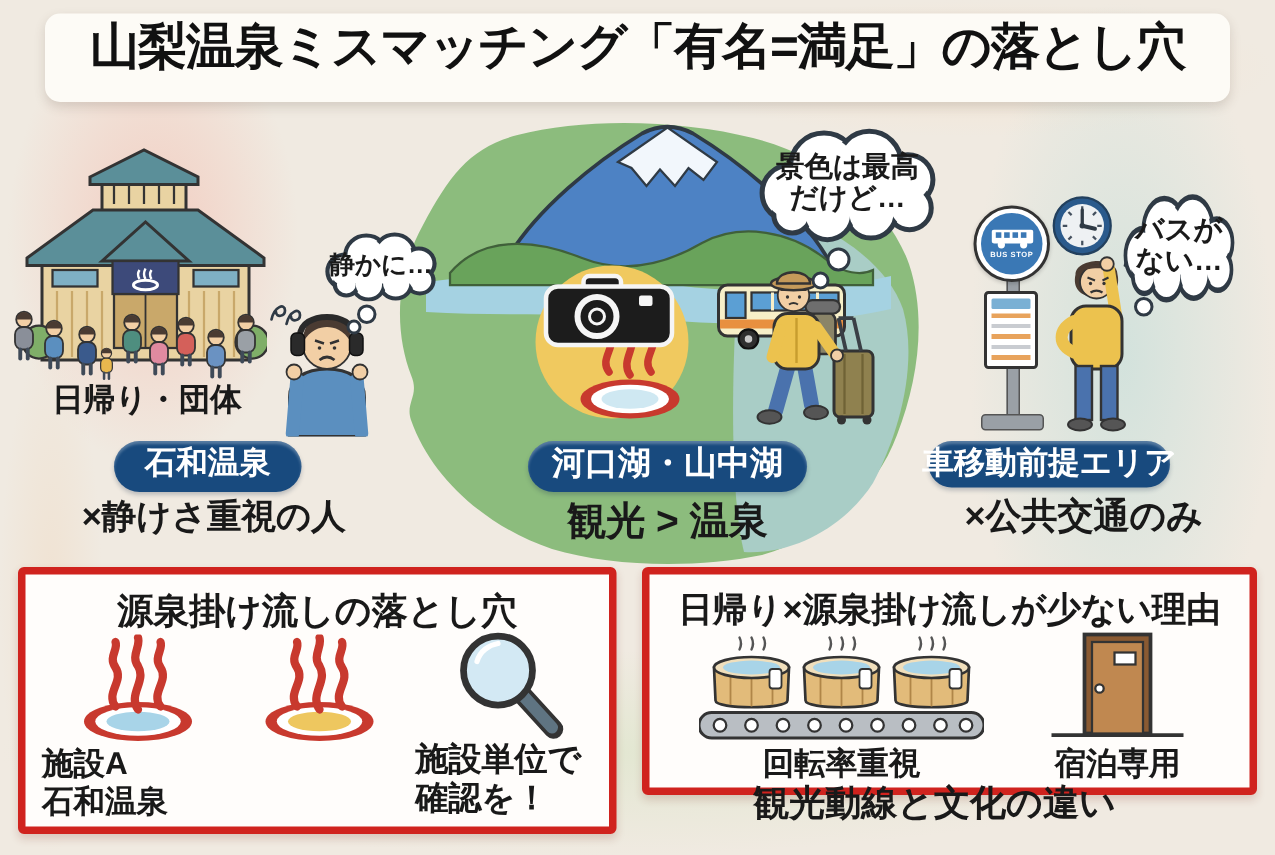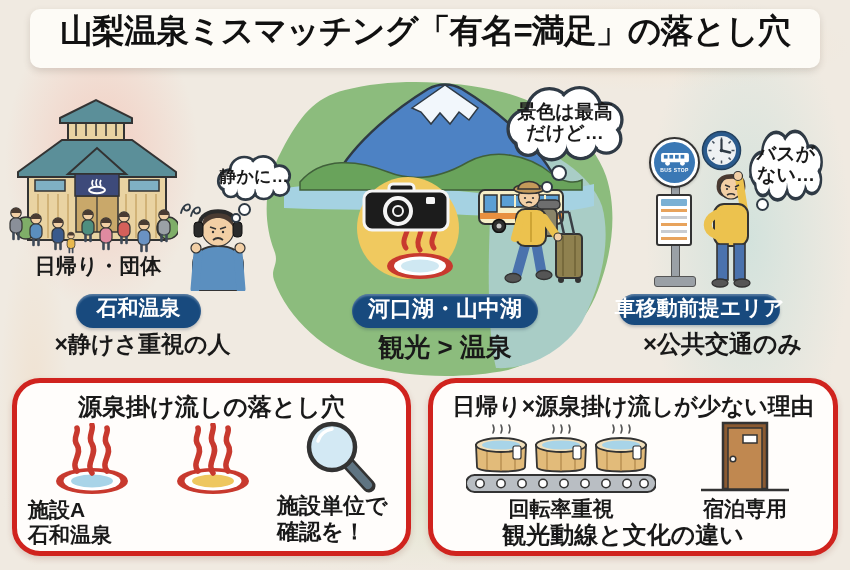--- a/index.html
+++ b/index.html
@@ -12,21 +12,21 @@
       radial-gradient(closest-side at 88% 42%, rgba(203,224,219,.8), rgba(203,224,219,0)),
       radial-gradient(closest-side at 76% 8%, rgba(246,226,205,.6), rgba(246,226,205,0)),
       #f0eae1;}
   .abs{position:absolute;}
   .jp{font-weight:bold;color:#191919;}
   .center{display:flex;align-items:flex-start;justify-content:center;text-align:center;}
   .banner{background:#fdfbf6;border-radius:10px;box-shadow:0 3px 7px rgba(90,70,60,.18);}
   .banner h1{margin:0;font-size:33px;letter-spacing:-1px;color:#111;white-space:nowrap;}
   .badge{background:#184a7e;color:#fff;font-weight:bold;border-radius:999px;
     box-shadow:inset 0 2px 2px rgba(255,255,255,.28), 0 2px 3px rgba(30,50,80,.25);white-space:nowrap;}
-  .panel{background:#fffdfb;border:5px solid #d0231e;border-radius:28px;box-shadow:0 3px 6px rgba(120,40,30,.18);box-sizing:border-box;}
+  .panel{background:#fffdfb;border:5px solid #d0231e;border-radius:4px;box-shadow:0 3px 6px rgba(120,40,30,.18);box-sizing:border-box;}
   .bubble-text{position:absolute;inset:0;display:flex;flex-direction:column;align-items:center;justify-content:center;
     font-weight:bold;color:#1a1a1a;line-height:1.12;white-space:nowrap;}
   .tail{position:absolute;background:#fff;border:2.5px solid #2f3a45;border-radius:50%;}
   .skin{fill:#f2cfa5;stroke:#333;stroke-width:1.2;}
   .hair{fill:#4a3b32;}
   .fig rect{stroke:#333;stroke-width:1.2;}
   .fig line{stroke:#3f4a58;stroke-width:2.6;stroke-linecap:round;}
   .pole{background:#9aa0a6;border:1.5px solid #555;}
   .timetable{background:#fff;border:2px solid #333;border-radius:3px;overflow:hidden;}
   .timetable .head{height:7px;background:#7ab0d4;margin:3px 3px 0 3px;border-radius:1px;}
@@ -466,21 +466,21 @@
     <div class="abs jp center" style="left:11px;top:114px;width:128px;font-size:21px;line-height:1.2;flex-direction:column;">
       <span>施設A</span>
       <span>石和温泉</span>
     </div>
     <div class="abs jp center" style="left:260px;top:110px;width:128px;font-size:22px;line-height:1.2;flex-direction:column;">
       <span>施設単位で</span>
       <span>確認を！</span>
     </div>
   </div>
 
-  <div class="abs panel" style="left:428px;top:378px;width:410px;height:178px;">
+  <div class="abs panel" style="left:428px;top:378px;width:410px;height:152px;">
     <div class="abs jp center" style="left:0;top:8px;width:400px;height:30px;font-size:23px;white-space:nowrap;">
       <span>日帰り×源泉掛け流しが少ない理由</span>
     </div>
 
     <svg class="abs" style="left:33px;top:40px;" width="190" height="72" viewBox="0 0 190 72">
       <rect x="0" y="52" width="190" height="17" rx="8.5" fill="#b9bec3" stroke="#333" stroke-width="2"></rect>
       <g fill="#fff" stroke="#333" stroke-width="1.5">
         <circle cx="14" cy="60.5" r="4.2"></circle>
           <circle cx="35" cy="60.5" r="4.2"></circle>
           <circle cx="56" cy="60.5" r="4.2"></circle>

